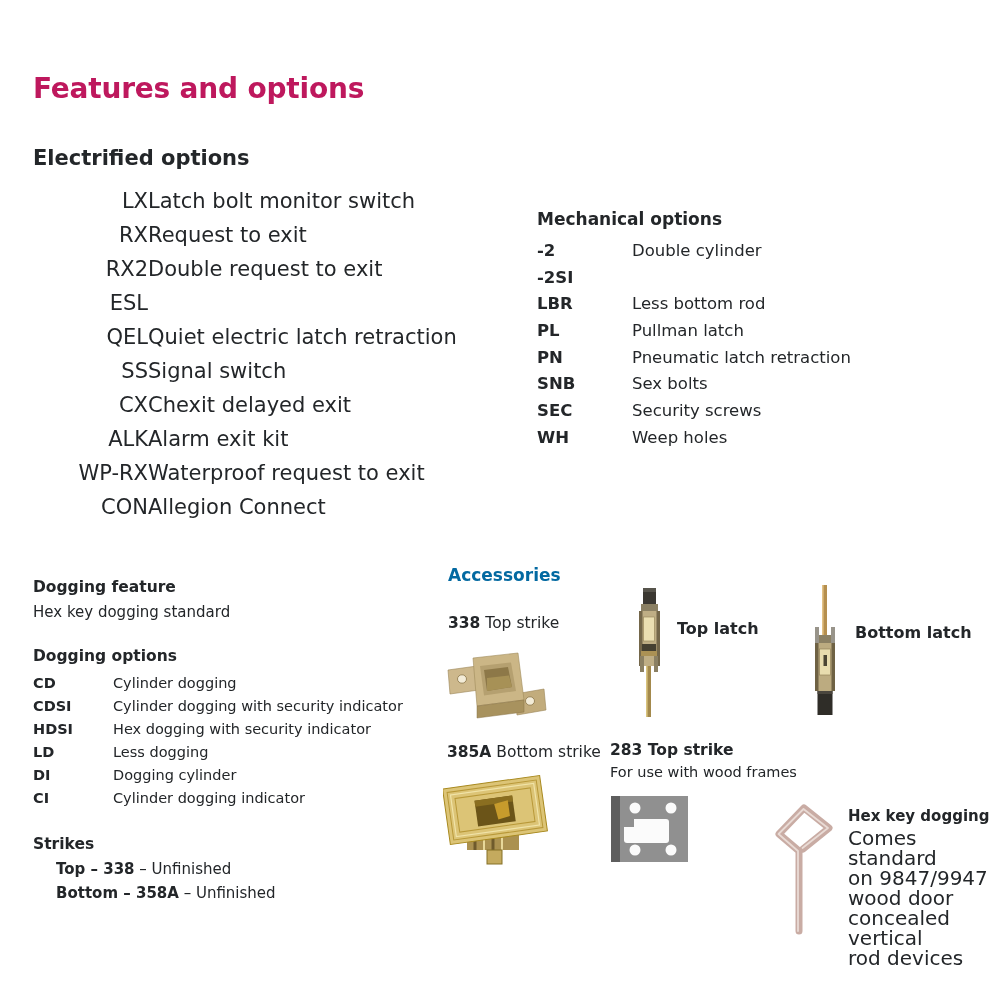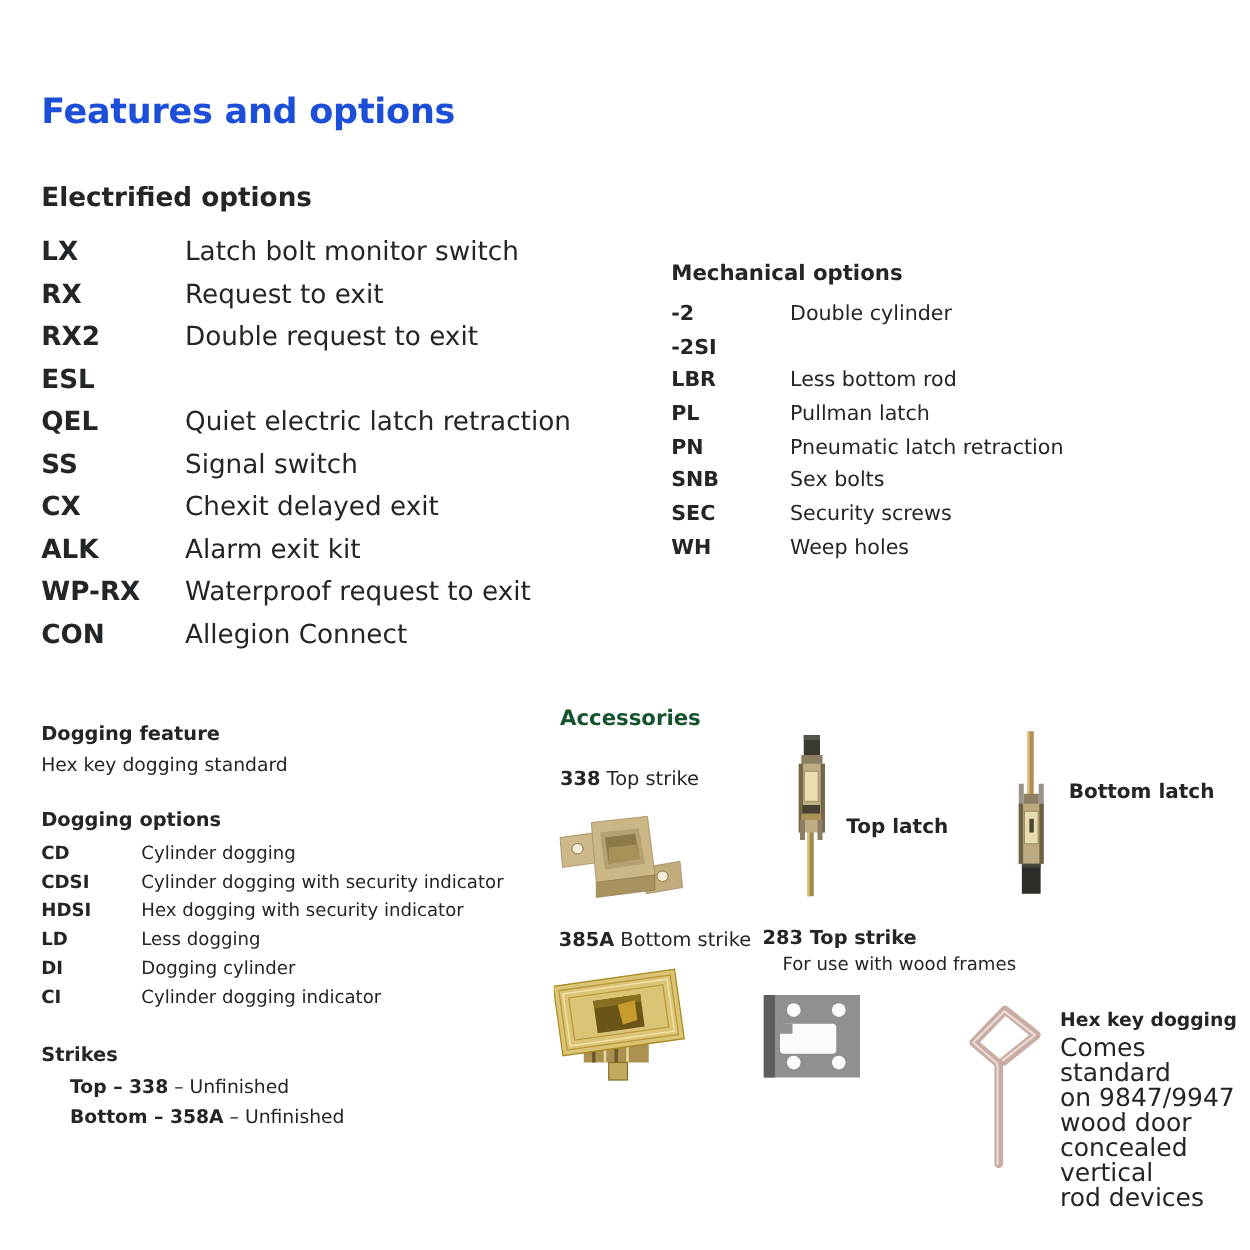--- a/index.html
+++ b/index.html
@@ -3,49 +3,49 @@
 <meta charset="utf-8">
 <style>
   html,body{margin:0;padding:0;background:#ffffff;}
   .canvas{
     position:relative;width:1000px;height:1000px;background:#ffffff;
     font-family:"DejaVu Sans","Liberation Sans",sans-serif;
     color:#232629;overflow:hidden;
   }
   .abs{position:absolute;}
   h1,h2,h3{margin:0;padding:0;font-weight:700;}
-  .page-title{left:33px;top:72px;font-size:28px;color:#1d4ed8;letter-spacing:-0.2px;}
+  .page-title{left:33px;top:72px;font-size:28px;color:#be185d;letter-spacing:-0.2px;}
   .sec-title-lg{left:33px;top:146px;font-size:21px;}
   .e-list{left:33px;top:184px;font-size:21px;}
   .e-list .row{height:34px;line-height:34px;display:flex;}
-  .e-list .code{width:115px;flex-shrink:0;font-weight:700;}
+  .e-list .code{width:115px;flex-shrink:0;font-weight:400;text-align:right;}
   .m-head{left:537px;top:209px;font-size:17px;}
   .m-list{left:537px;top:238px;font-size:16.5px;}
   .m-list .row{height:26.7px;line-height:26.7px;display:flex;}
   .m-list .code{width:95px;flex-shrink:0;font-weight:700;}
   .small-head{font-size:15.5px;font-weight:700;}
   .dog-feat-head{left:33px;top:578px;}
   .dog-feat-text{left:33px;top:603px;font-size:15px;}
   .dog-opt-head{left:33px;top:647px;}
   .d-list{left:33px;top:672px;font-size:14.5px;}
   .d-list .row{height:23px;line-height:23px;display:flex;}
   .d-list .code{width:80px;flex-shrink:0;font-weight:700;}
   .strikes-head{left:33px;top:835px;}
   .strikes-lines{left:33px;top:858px;font-size:15px;}
   .strikes-lines .line{height:23.5px;line-height:23.5px;margin-left:23px;}
   .strikes-lines b{font-weight:700;}
-  .acc-head{left:448px;top:565px;font-size:17px;color:#14532d;}
+  .acc-head{left:448px;top:565px;font-size:17px;color:#0369a1;}
   .lbl{font-size:15.5px;}
   .lbl b{font-weight:700;}
   .lbl-338{left:448px;top:614px;}
-  .lbl-toplatch{left:677px;top:619px;font-weight:700;font-size:16px;margin-top:32px;}
+  .lbl-toplatch{left:677px;top:619px;font-weight:700;font-size:16px;}
   .lbl-bottomlatch{left:855px;top:623px;font-weight:700;font-size:16px;}
   .lbl-385a{left:447px;top:743px;}
   .lbl-283{left:610px;top:741px;font-weight:700;}
-  .lbl-283-sub{left:626px;top:764px;font-size:14.5px;}
+  .lbl-283-sub{left:610px;top:764px;font-size:14.5px;}
   .lbl-hex{left:848px;top:807px;font-weight:700;font-size:15px;}
   .hex-lines{left:848px;top:828px;font-size:20px;line-height:20px;width:140px;}
   .img-338{left:446px;top:638px;}
   .img-toplatch{left:631px;top:587px;}
   .img-bottomlatch{left:807px;top:583px;}
   .img-385a{left:443px;top:766px;}
   .img-283{left:610px;top:794px;}
   .img-hex{left:772px;top:801px;}
 </style>
 </head>

